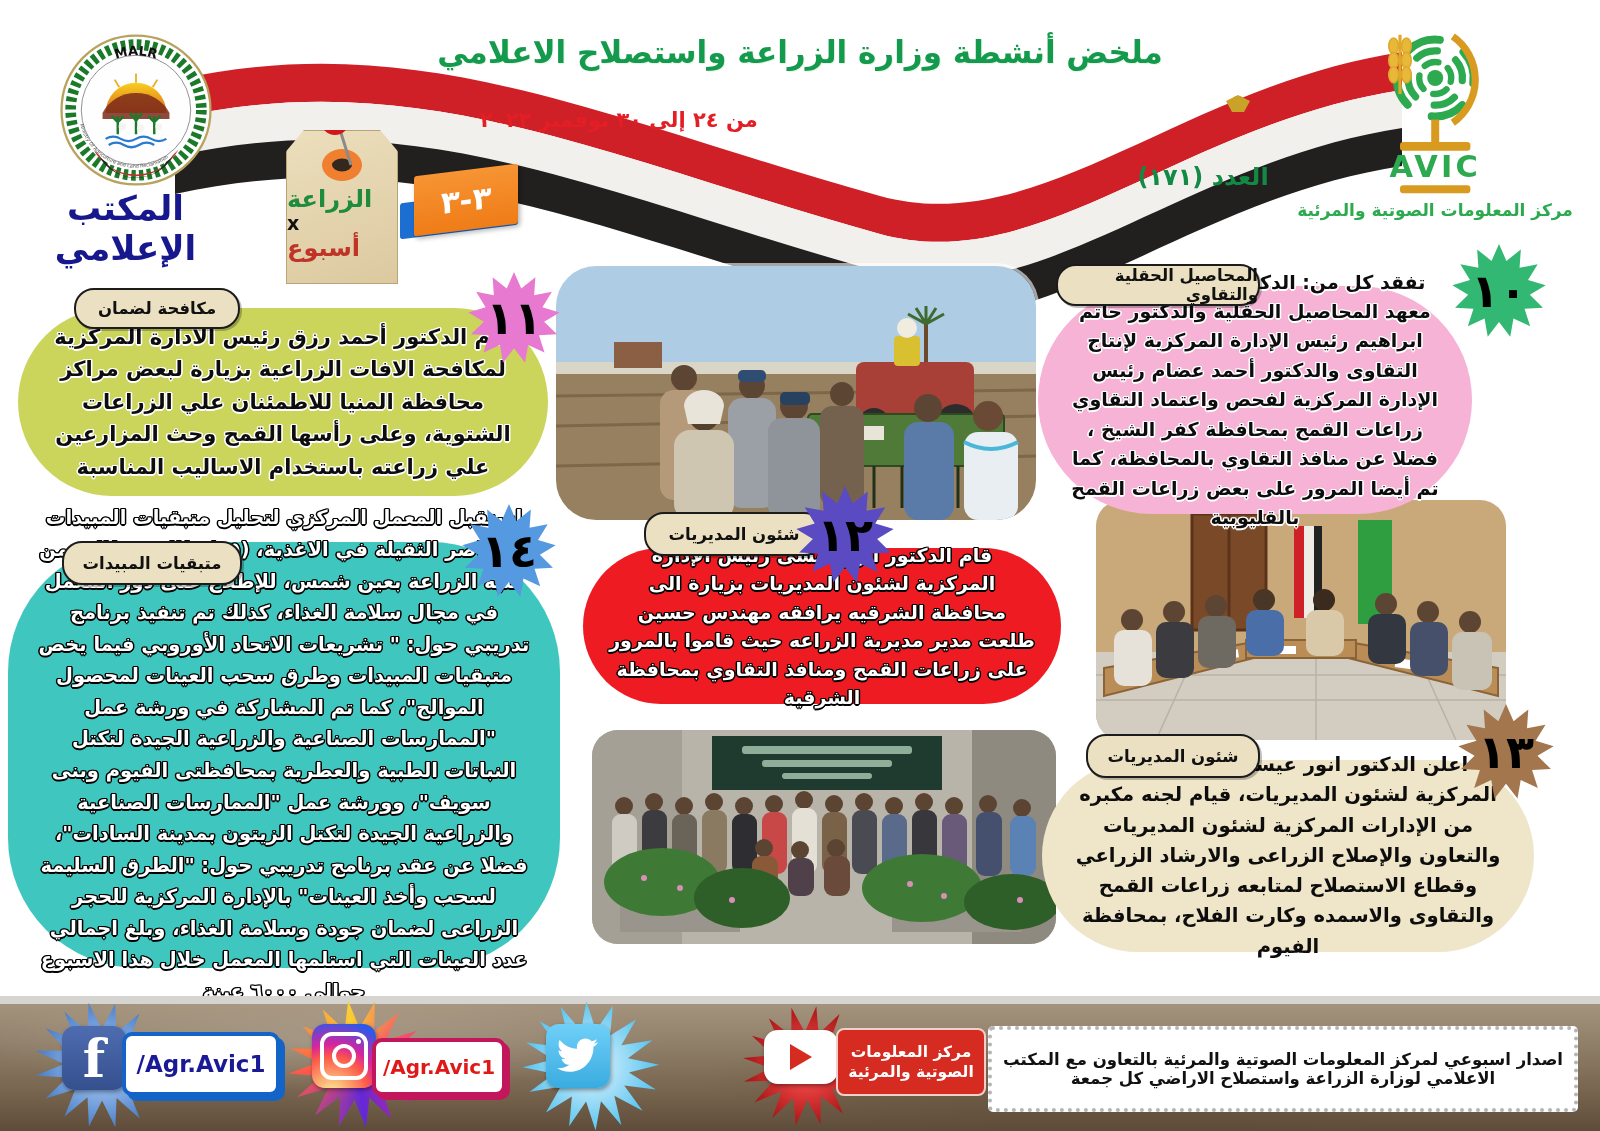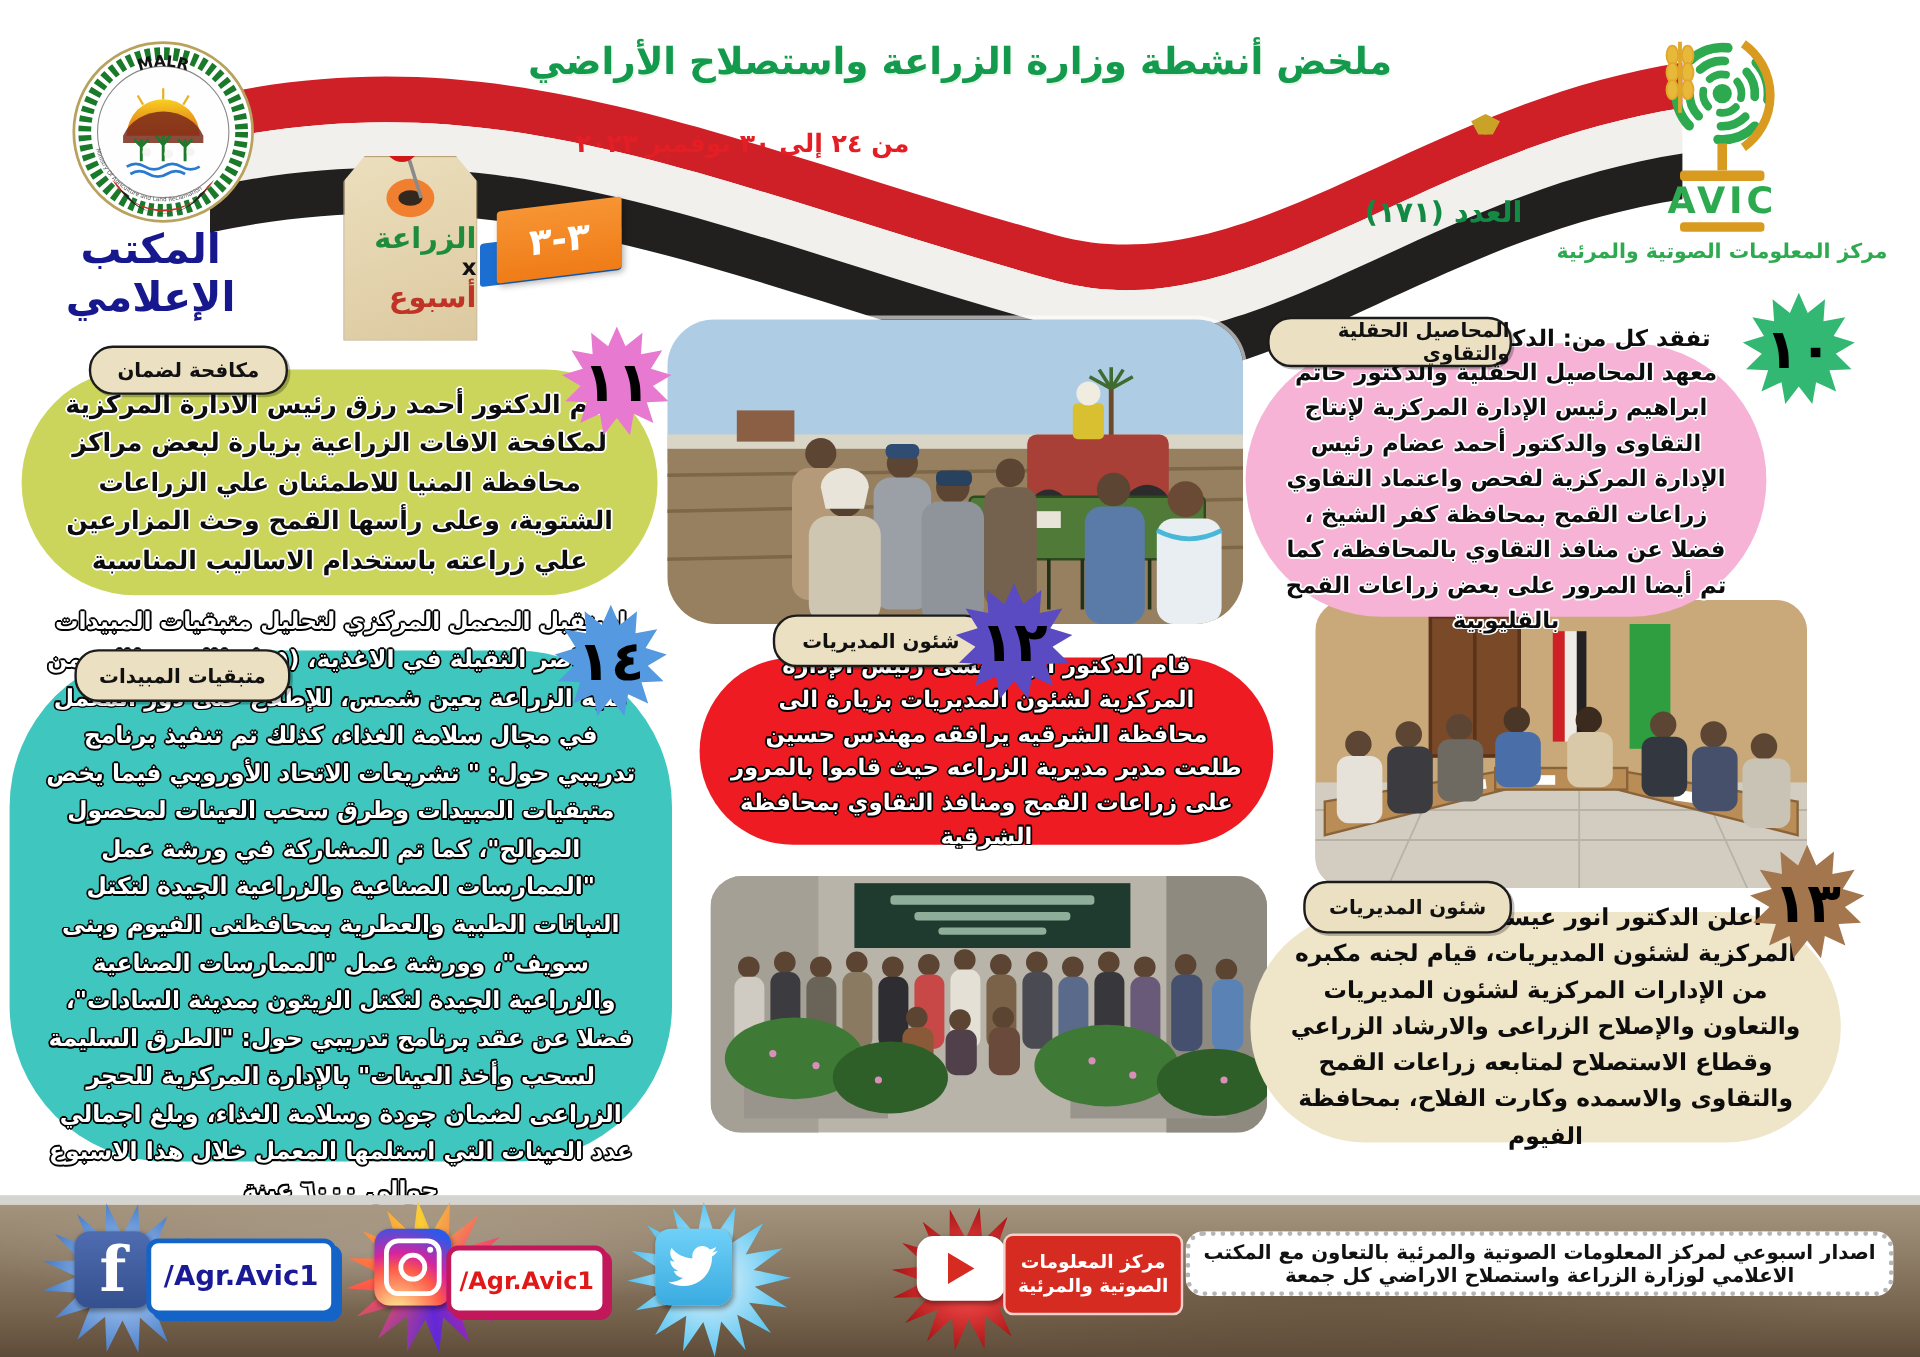--- a/index.html
+++ b/index.html
@@ -17,21 +17,21 @@
              font-size:21px;font-weight:bold;color:#e31e25;z-index:4;direction:rtl;}
   .issue-no{position:absolute;left:1118px;top:163px;width:170px;text-align:center;
             font-size:24px;font-weight:bold;color:#128a44;z-index:4;direction:rtl;}
   .avic-logo{position:absolute;left:1352px;top:30px;width:160px;height:168px;z-index:3;}
   .avic-name{position:absolute;left:1290px;top:200px;width:290px;text-align:center;
              font-size:17px;font-weight:bold;color:#2daa4f;z-index:3;direction:rtl;}
   
   .week-tag{position:absolute;left:286px;top:130px;width:110px;height:152px;z-index:5;
             background:linear-gradient(160deg,#ecdfbd,#dcc9a0);border:1px solid #b9a478;
             clip-path:polygon(0 14%,16% 0,84% 0,100% 14%,100% 100%,0 100%);
-            box-shadow:3px 4px 6px rgba(0,0,0,.35);text-align:right;}
+            box-shadow:3px 4px 6px rgba(0,0,0,.35);text-align:left;}
   .tag-hole{position:absolute;left:50%;top:18px;transform:translateX(-50%);width:40px;height:32px;
             background:#f08030;border-radius:50%;}
   .tag-hole::after{content:"";position:absolute;left:50%;top:50%;transform:translate(-50%,-50%);
             width:20px;height:13px;background:#33281e;border-radius:50%;}
   .tag-pin{position:absolute;left:24px;top:-28px;width:52px;height:70px;z-index:6;}
   .tag-l1{margin-top:54px;font-size:24px;font-weight:bold;color:#1e8c3c;direction:rtl;}
   .tag-l2{font-size:19px;font-weight:bold;color:#111;line-height:1.1;}
   .tag-l3{font-size:24px;font-weight:bold;color:#c03428;direction:rtl;}
   
   .part-ribbon-back{position:absolute;left:400px;top:196px;width:118px;height:36px;background:#1c6fd1;
@@ -116,22 +116,22 @@
   .handle{position:absolute;z-index:4;background:#fff;display:flex;align-items:center;
           justify-content:center;font-weight:bold;border-radius:10px;}
   .h-fb{left:122px;top:1032px;width:150px;height:56px;border:4px solid #1464c8;
         box-shadow:5px 5px 0 #1464c8;color:#1a1a96;font-size:23px;}
   .h-ig{left:372px;top:1038px;width:126px;height:50px;border:4px solid #c2185b;
         box-shadow:4px 4px 0 #c2185b;color:#e01818;font-size:20px;}
   .h-tw{left:606px;top:1038px;width:120px;height:50px;border:4px solid #2aa79a;
         box-shadow:4px 4px 0 #2aa79a;color:#18988a;font-size:20px;}
   .h-yt{left:836px;top:1028px;width:146px;height:64px;background:#d62b20;border:2px solid #f4d0cc;
         color:#fff;font-size:15.5px;direction:rtl;text-align:center;line-height:1.3;border-radius:8px;}
-  .note-box{position:absolute;left:988px;top:1026px;width:590px;height:54px;z-index:4;
-        background:#fff;border:4px dotted #b5b5b5;border-radius:15px;display:flex;align-items:center;
+  .note-box{position:absolute;left:988px;top:1026px;width:590px;height:86px;z-index:4;
+        background:#fff;border:4px dotted #b5b5b5;border-radius:5px;display:flex;align-items:center;
         justify-content:center;font-size:16.5px;font-weight:bold;color:#111;direction:rtl;
         text-align:center;padding:0 10px;box-sizing:border-box;}
 </style>
 </head>
 <body>
 
 <div class="canvas">
 
   <svg class="flag-svg" viewBox="0 0 1600 400">
     <path d="M175,80 C420,26 600,118 880,196 C1040,240 1180,86 1402,52 L1402,90 C1180,124 1040,278 880,234 C600,156 420,64 175,118 Z" fill="#cf2028"></path>
@@ -176,21 +176,21 @@
       </g>
     <g stroke="#2a7ad0" stroke-width="1.5" fill="none">
       <path d="M30,69 q5,-3 10,0 t10,0 t10,0 t10,0"></path>
       <path d="M32,73 q5,-3 10,0 t10,0 t10,0"></path>
     </g>
     <path d="M22,76 A32,32 0 0 0 78,76 L74,80 A28,28 0 0 1 26,80 Z" fill="#c03028"></path>
     <path d="M26,81 A28,28 0 0 0 74,81 L70,84 A24,24 0 0 1 30,84 Z" fill="#222"></path>
   </svg>
   <div class="media-office">المكتب الإعلامي</div>
 
-  <div class="page-title">ملخض أنشطة وزارة الزراعة واستصلاح الأراضي</div>
+  <div class="page-title">ملخض أنشطة وزارة الزراعة واستصلاح الاعلامي</div>
   <div class="page-date">من ٢٤ إلى ٣٠ نوفمبر ٢٠٢٣</div>
   <div class="issue-no">العدد (١٧١)</div>
 
   <svg class="avic-logo" viewBox="0 0 100 105">
     <g stroke="#2daa4f" fill="none" stroke-linecap="round">
       <circle cx="52" cy="30" r="10" stroke-width="4" stroke-dasharray="9 7" transform="rotate(45 52 30)"></circle>
       <circle cx="52" cy="30" r="17" stroke-width="4.5" stroke-dasharray="14 13" transform="rotate(45 52 30)"></circle>
       <circle cx="52" cy="30" r="24" stroke-width="5" stroke-dasharray="21 17" transform="rotate(45 52 30)"></circle>
     </g>
     <circle cx="52" cy="30" r="5" fill="#2daa4f"></circle>

